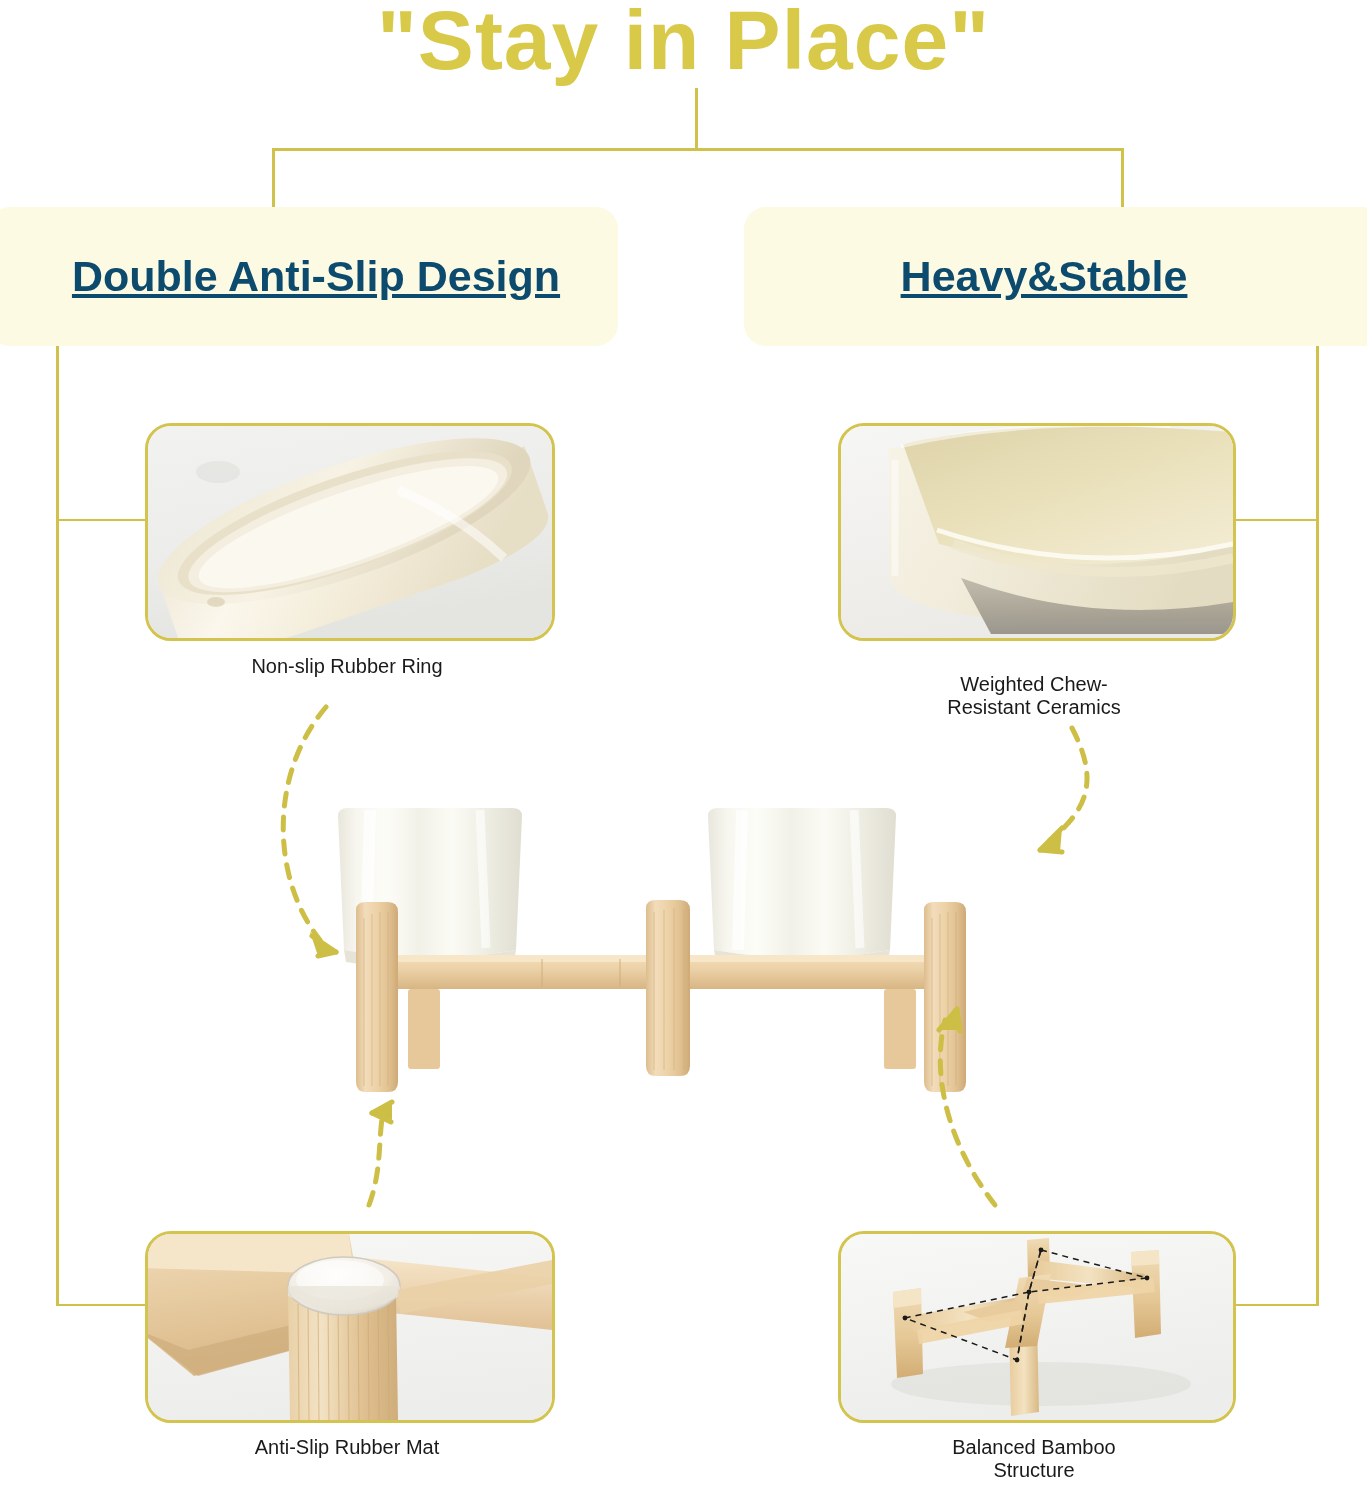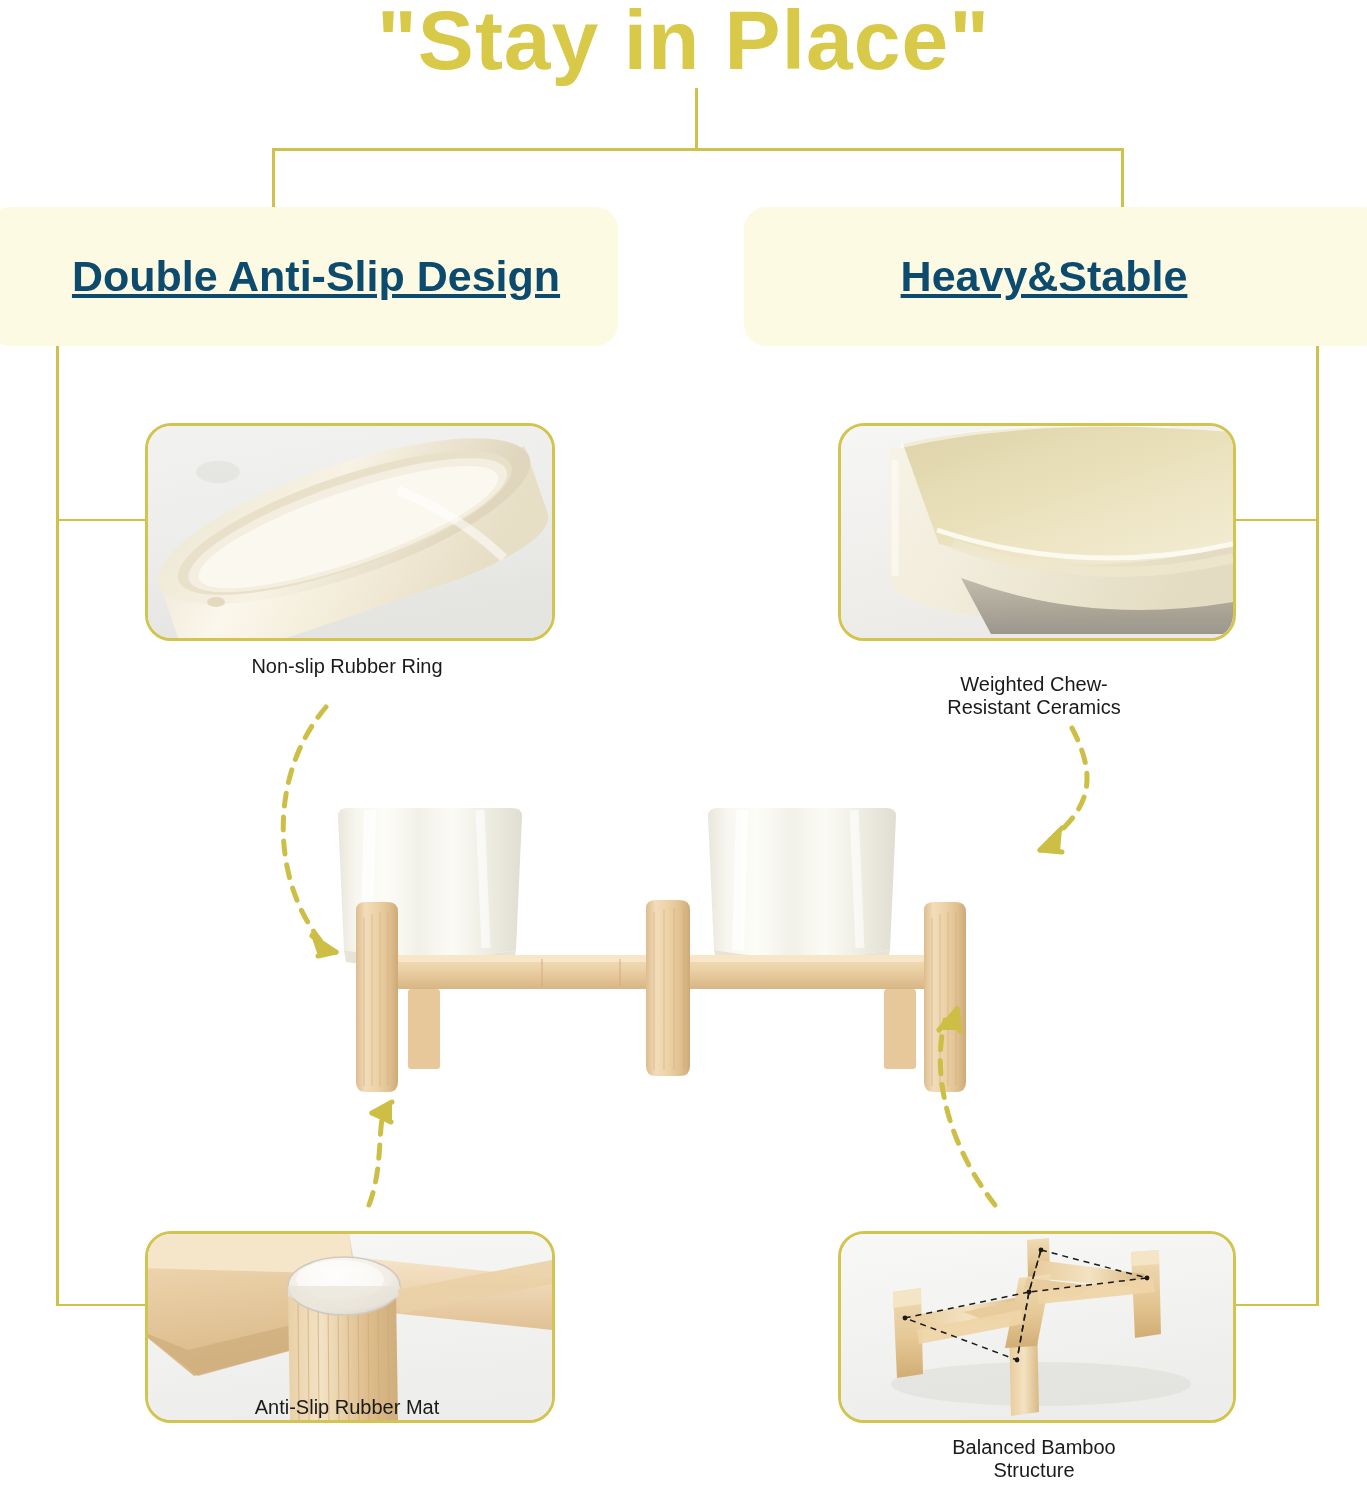--- a/index.html
+++ b/index.html
@@ -266,21 +266,21 @@
         <line x1="240" y1="58" x2="241" y2="186"></line>
       </g>
 
       <ellipse cx="196" cy="52" rx="56" ry="29" fill="url(#p3pad)" stroke="#cfcac0" stroke-width="1.6"></ellipse>
       <ellipse cx="192" cy="46" rx="44" ry="20" fill="#ffffff" opacity="0.55"></ellipse>
       <path d="M 140 52 L 140 62 Q 196 92 252 62 L 252 52" fill="#e8e4da" opacity="0.75"></path>
 
       <path d="M 250 56 L 404 26 L 404 50 L 252 80 Z" fill="#ead0a6" opacity="0.9"></path>
     </svg>
   </div>
-  <div class="panel-caption" style="left:145px; top:1396px; width:404px;">Anti-Slip Rubber Mat</div>
+  <div class="panel-caption" style="left:145px; top:1436px; width:404px;">Anti-Slip Rubber Mat</div>
 
   <div class="photo-panel" id="panel-4" style="left:838px; top:1231px; width:392px; height:186px;">
     <svg viewBox="0 0 392 186" width="392" height="186">
       <defs>
         <linearGradient id="p4bg" x1="0" y1="0" x2="0.3" y2="1">
           <stop offset="0%" stop-color="#f8f8f7"></stop>
           <stop offset="100%" stop-color="#ededeb"></stop>
         </linearGradient>
         <linearGradient id="p4w" x1="0" y1="0" x2="0" y2="1">
           <stop offset="0%" stop-color="#f0dcb6"></stop>

